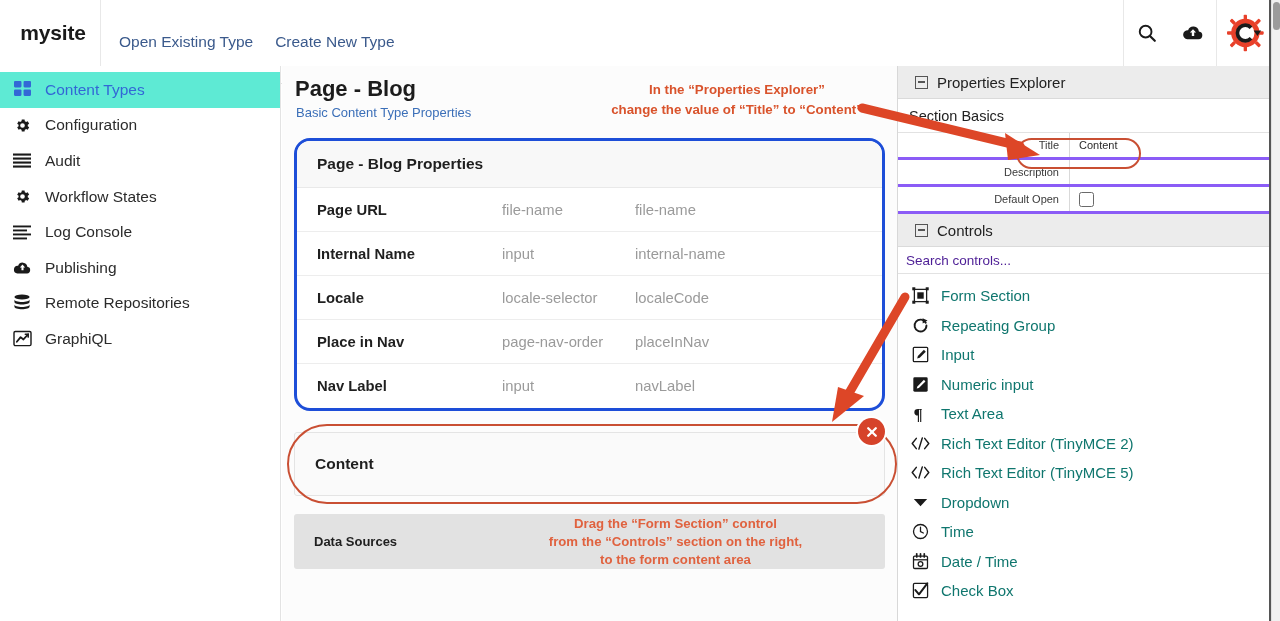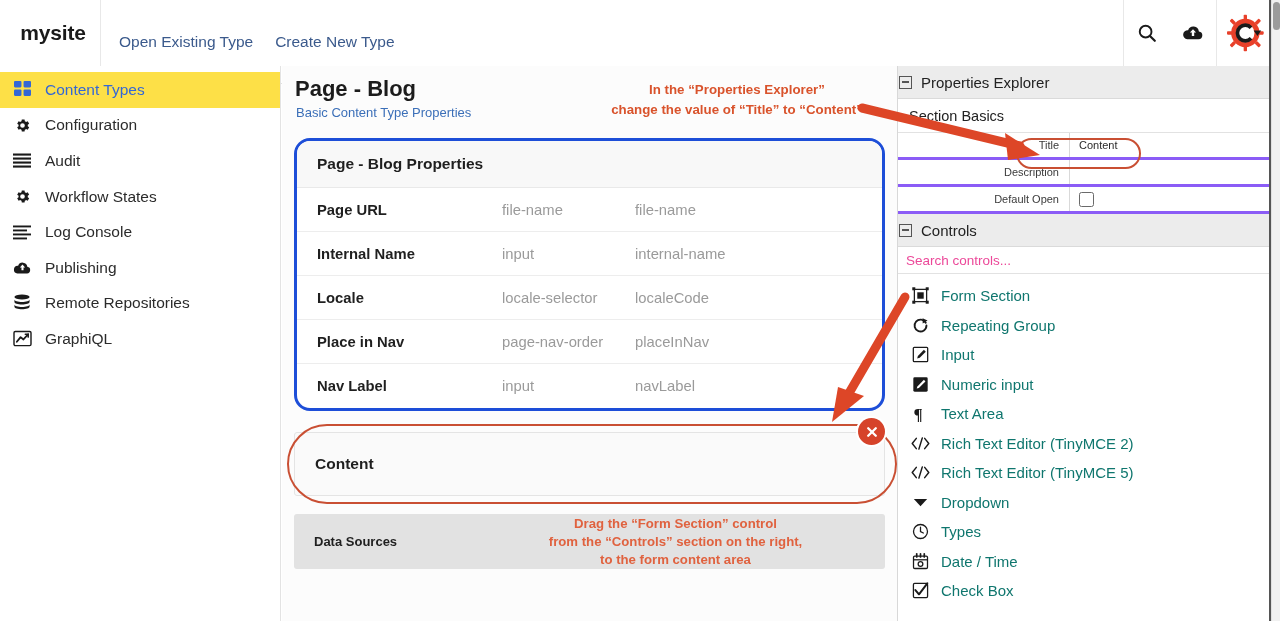--- a/index.html
+++ b/index.html
@@ -37,21 +37,21 @@
 
   
   .sidebar {
     position: absolute; top: 66px; left: 0; width: 281px; height: 555px;
     background: #ffffff; border-right: 1px solid #e3e3e3; padding-top: 6px;
   }
   .side-item {
     height: 35.6px; display: flex; align-items: center; padding-left: 11px;
     font-size: 15.5px; color: #2b2b2b; cursor: pointer; gap: 12px;
   }
-  .side-item.active { background: #fde047; color: #3367d6; }
+  .side-item.active { background: #5eead4; color: #3367d6; }
   .side-ico {
     width: 22px; min-width:22px; display:flex; align-items:center; justify-content:center;
   }
 
   
   .main {
     position: absolute; top: 66px; left: 282px; width: 615px; height: 555px;
     background: #fcfcfc; overflow: hidden;
   }
   .page-title { font-size: 22px; font-weight: bold; color:#1c1c1c; margin: 10px 0 0 13px; }
@@ -105,21 +105,21 @@
     color:#d9532c; font-size:13.3px; font-weight:bold; line-height:20px;
   }
 
   
   .rpanel {
     position:absolute; top:66px; left:897px; width:374px; height:555px;
     background:#ffffff; border-left:1px solid #d8d8d8;
   }
   .r-head {
     height:33px; background:#ececec; display:flex; align-items:center;
-    gap:9px; padding-left:1px; font-size:15px; color:#222;
+    gap:9px; padding-left:17px; font-size:15px; color:#222;
     border-bottom:1px solid #dadada;
   }
   .collapse-sq {
     width:13px; height:13px; border:1.3px solid #555; display:flex;
     align-items:center; justify-content:center;
   }
   .collapse-sq::after { content:""; width:7px; height:1.3px; background:#555; }
   .r-group {
     height:34px; display:flex; align-items:center; padding-left:11px;
     font-size:14.5px; color:#222; border-bottom:1px solid #e2e2e2;
@@ -132,21 +132,21 @@
   .r-row-val { flex:1; display:flex; align-items:center; padding-left:9px; color:#2a2a2a; }
   .chk {
     width:15px; height:15px; border:1.4px solid #6a6a6a; border-radius:2.5px; background:#fff;
   }
   .r-hl-oval {
     position:absolute; left:118px; top:72px; width:125px; height:31px;
     border:2.4px solid #c94f33; border-radius:16px; pointer-events:none;
   }
   .search-ctrl {
     height:27px; display:flex; align-items:center; padding-left:8px;
-    font-size:13.5px; color:#ec4899; border-bottom:1px solid #e2e2e2;
+    font-size:13.5px; color:#4c1d95; border-bottom:1px solid #e2e2e2;
     background:#fff;
   }
   .ctrl-list { padding-top:7px; }
   .ctrl-item {
     height:29.5px; display:flex; align-items:center; gap:11px; padding-left:12px;
     font-size:15px; color:#0f766e; cursor:pointer;
   }
   .ctrl-ico { width:20px; min-width:20px; display:flex; align-items:center; justify-content:center; }
 
   
@@ -487,21 +487,21 @@
         <span>Dropdown</span>
       </div>
 
       <div class="ctrl-item">
         <span class="ctrl-ico">
           <svg width="17" height="17" viewBox="0 0 18 18" fill="none" stroke="#1a1a1a" stroke-width="1.35">
             <circle cx="9" cy="9" r="7.4"></circle>
             <polyline points="9,4.4 9,9 12,10.6" stroke-linecap="round"></polyline>
           </svg>
         </span>
-        <span>Types</span>
+        <span>Time</span>
       </div>
 
       <div class="ctrl-item">
         <span class="ctrl-ico">
           <svg width="17" height="17" viewBox="0 0 18 18" fill="none" stroke="#1a1a1a" stroke-width="1.35">
             <rect x="1.6" y="3.2" width="14.8" height="13.2" rx="1.3"></rect>
             <line x1="1.6" y1="7.2" x2="16.4" y2="7.2"></line>
             <line x1="5" y1="0.9" x2="5" y2="4.2" stroke-width="1.8" stroke-linecap="round"></line>
             <line x1="9" y1="0.9" x2="9" y2="4.2" stroke-width="1.8" stroke-linecap="round"></line>
             <line x1="13" y1="0.9" x2="13" y2="4.2" stroke-width="1.8" stroke-linecap="round"></line>

